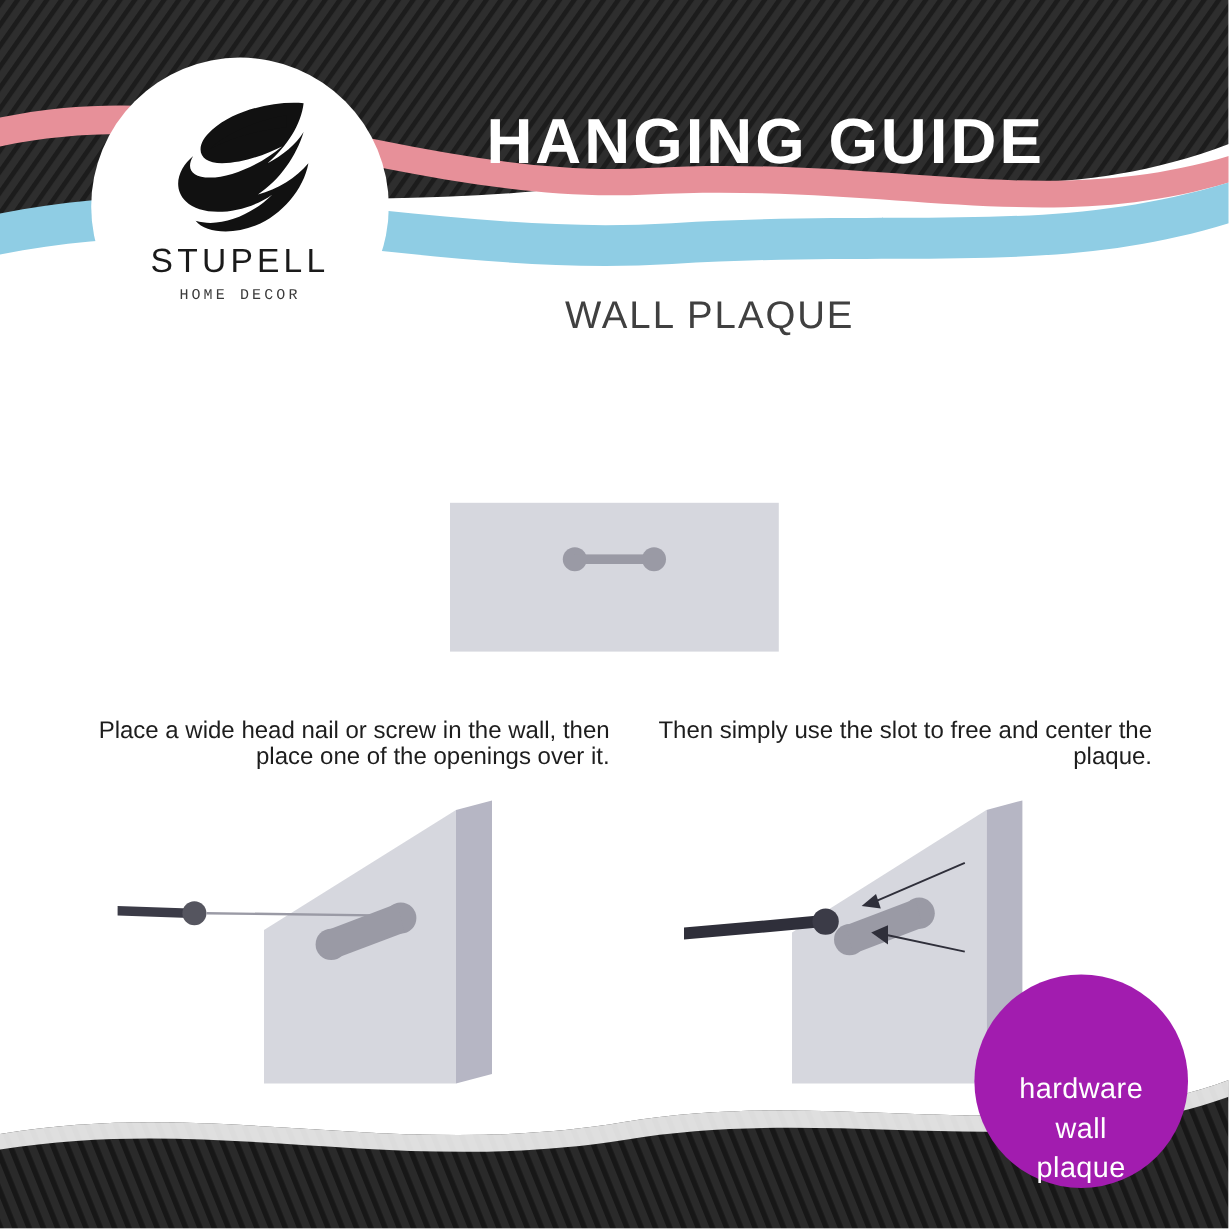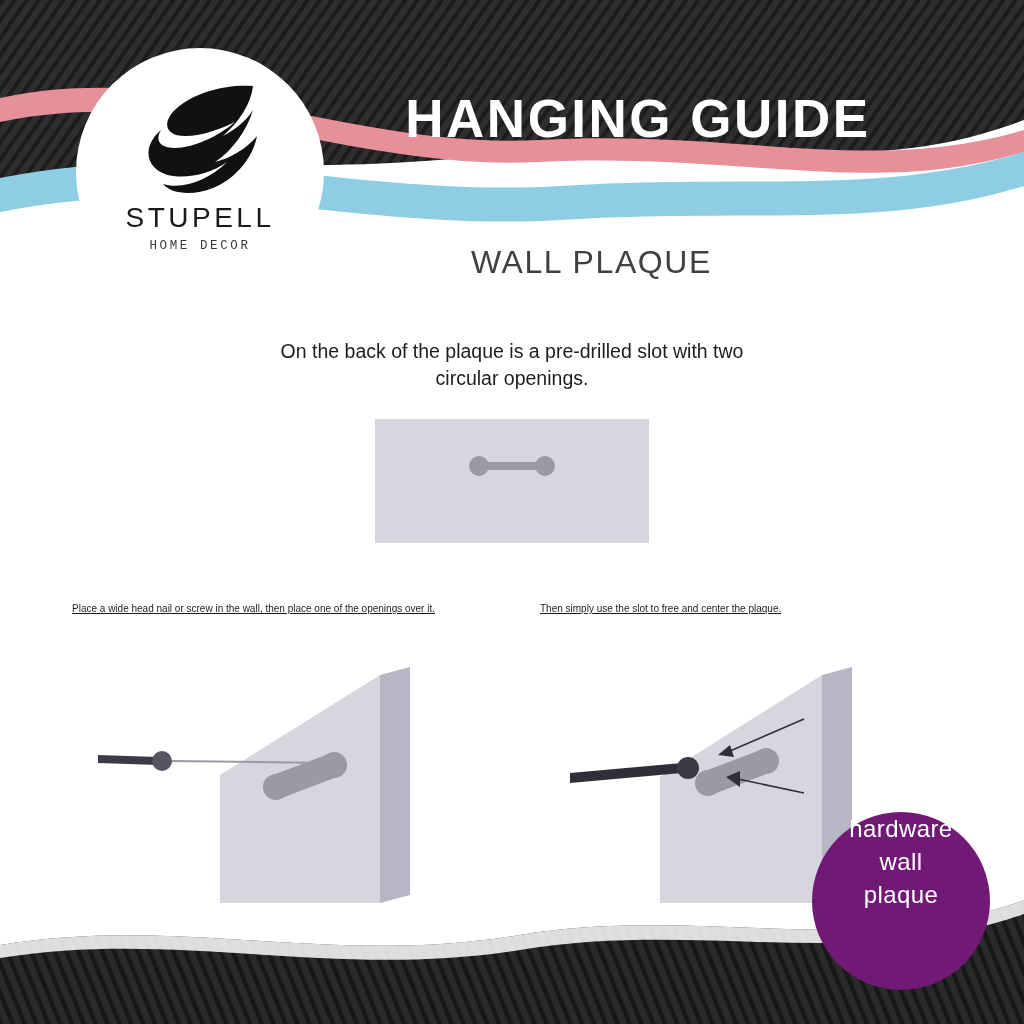--- a/index.html
+++ b/index.html
@@ -122,49 +122,48 @@
     left: 468px;
     top: 455px;
     width: 88px;
     height: 22px;
     z-index: 4;
   }
 
   
   .step-caption {
     position: absolute;
-    text-align: left;
-    font-size: 10px;
+    text-align: right;
+    font-size: 20px;
     line-height: 22px;
     color: #1d1d1d;
     z-index: 4;
-    text-decoration: underline;
   }
   .step-caption.left { left: 72px; top: 598px; width: 436px; }
   .step-caption.right { left: 540px; top: 598px; width: 420px; }
 
   
   .step-figure {
     position: absolute;
     z-index: 3;
   }
   .step-figure.left { left: 80px; top: 655px; width: 430px; height: 265px; }
   .step-figure.right { left: 560px; top: 655px; width: 420px; height: 265px; }
 
   
   .bubble {
     position: absolute;
     left: 812px;
     top: 812px;
     width: 178px;
     height: 178px;
     border-radius: 50%;
-    background: #701a75;
+    background: #a21caf;
     display: flex;
-    align-items: flex-start;
+    align-items: flex-end;
     justify-content: center;
     z-index: 7;
   }
   .bubble-text {
     text-align: center;
     color: #ffffff;
     font-size: 24px;
     line-height: 33px;
     letter-spacing: 0.4px;
   }
@@ -215,21 +214,20 @@
     <svg class="logo-mark" viewBox="0 0 130 120">
       <path d="M118,8 C92,6 60,14 42,30 C26,44 30,58 50,58 C68,58 88,50 100,44 C84,58 58,70 40,70 C24,70 20,62 26,52 C14,62 8,78 20,90 C34,104 70,100 92,84 C74,102 48,112 28,106 C36,116 58,118 78,110 C100,101 118,80 122,58 C112,70 96,80 80,84 C98,72 112,52 118,32 C112,42 100,52 88,58 C104,44 116,26 118,8 Z" fill="#111111"></path>
       <path d="M104,18 C78,22 52,34 40,46 C56,38 80,30 104,28 Z" fill="#111111"></path>
     </svg>
     <div class="logo-name">STUPELL</div>
     <div class="logo-sub">HOME DECOR</div>
   </div>
 
   <div class="section-title">WALL PLAQUE</div>
 
-  <div class="intro-caption">On the back of the plaque is a pre-drilled slot with two circular openings.</div>
 
   <div class="plaque-back"></div>
   <svg class="slot-shape" viewBox="0 0 88 22">
     <circle cx="11" cy="11" r="10" fill="#9a9aa5"></circle>
     <circle cx="77" cy="11" r="10" fill="#9a9aa5"></circle>
     <rect x="11" y="7" width="66" height="8" fill="#9a9aa5"></rect>
   </svg>
 
   <div class="step-caption left">Place a wide head nail or screw in the wall, then place one of the openings over it.</div>
 

